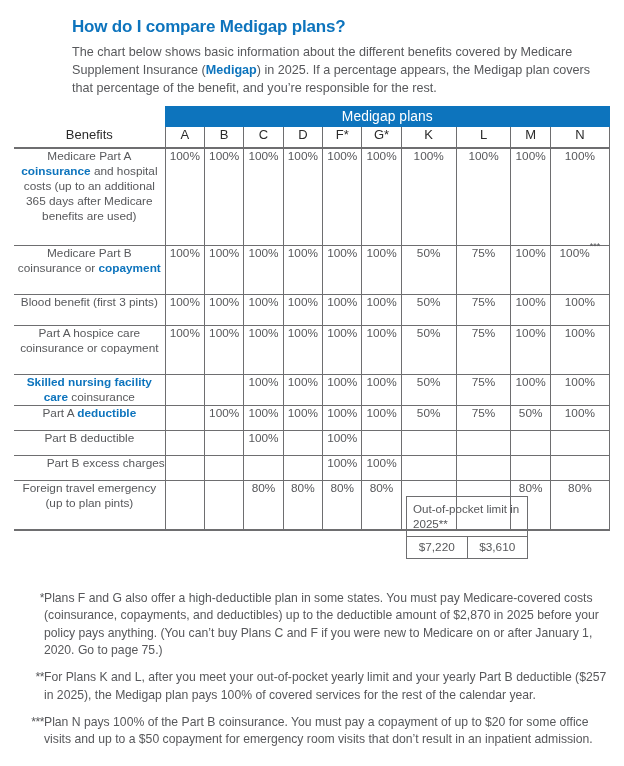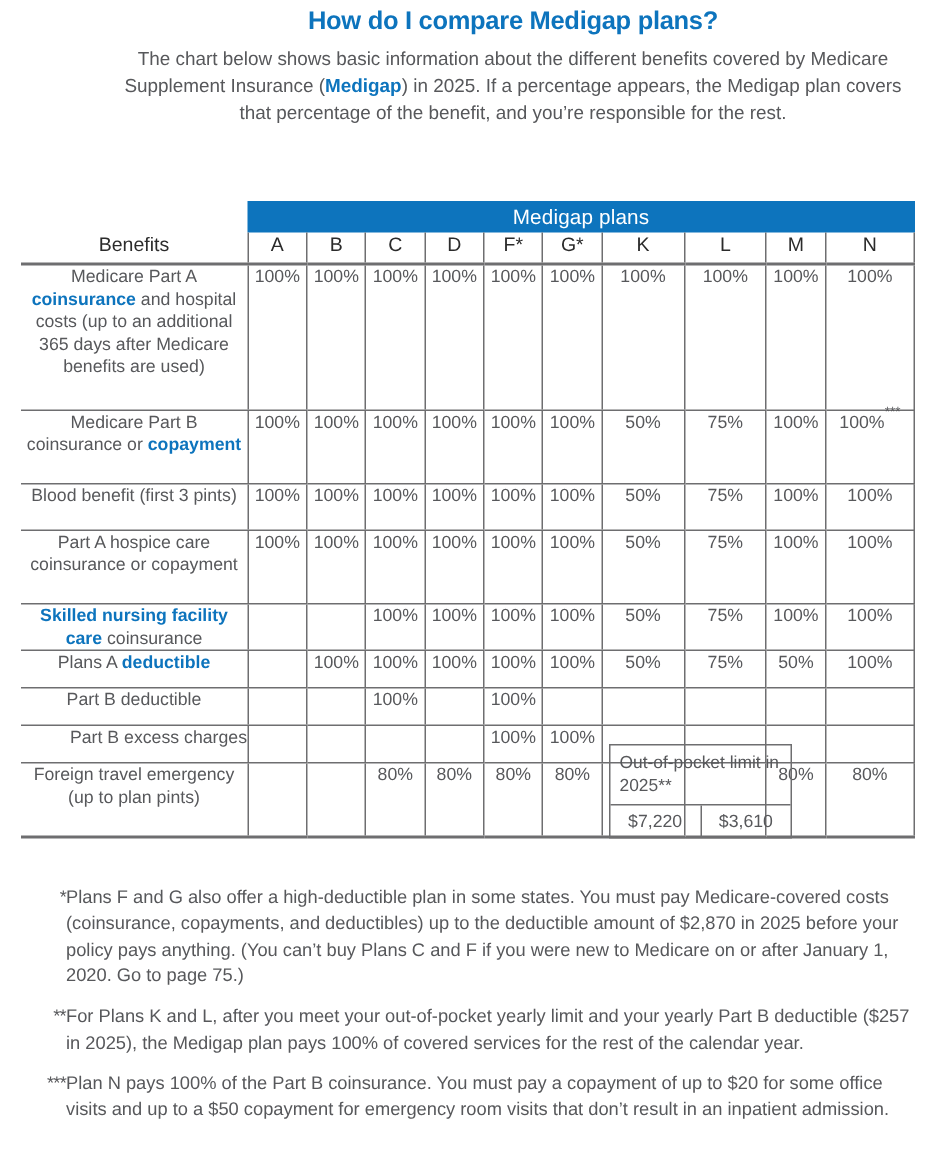--- a/index.html
+++ b/index.html
@@ -18,23 +18,22 @@
     position: relative;
     width: 624px;
     height: 766px;
     overflow: hidden;
   }
 
   
   .intro {
     position: absolute;
     left: 72px;
-    top: 4px;
+    top: 17px;
     width: 540px;
-    text-align: center;
   }
   .page-title {
     font-size: 17px;
     font-weight: bold;
     color: #0d74bd;
     letter-spacing: -0.2px;
     margin: 0 0 7px 0;
     line-height: 1.2;
   }
   .intro-text {
@@ -54,21 +53,20 @@
     left: 14px;
     top: 106px;
     width: 596px;
   }
   table.medigap {
     border-collapse: collapse;
     table-layout: fixed;
     width: 596px;
     font-size: 11.6px;
     color: #57585b;
-    margin-top: 28px;
   }
   table.medigap td, table.medigap th {
     padding: 0;
     vertical-align: top;
     font-weight: normal;
     text-align: center;
   }
 
   
   .band-blank { border: none; background: #ffffff; }
@@ -291,21 +289,21 @@
             <td class="vcell">100%</td>
             <td class="vcell">100%</td>
             <td class="vcell">100%</td>
             <td class="vcell">100%</td>
             <td class="vcell">50%</td>
             <td class="vcell">75%</td>
             <td class="vcell">100%</td>
             <td class="vcell last">100%</td>
           </tr>
           <tr>
-            <td class="bcell" style="height: 24px;"><span>Plans A </span><span class="lnk">deductible</span></td>
+            <td class="bcell" style="height: 24px;"><span>Part A </span><span class="lnk">deductible</span></td>
             <td class="vcell"></td>
             <td class="vcell">100%</td>
             <td class="vcell">100%</td>
             <td class="vcell">100%</td>
             <td class="vcell">100%</td>
             <td class="vcell">100%</td>
             <td class="vcell">50%</td>
             <td class="vcell">75%</td>
             <td class="vcell">50%</td>
             <td class="vcell last">100%</td>

